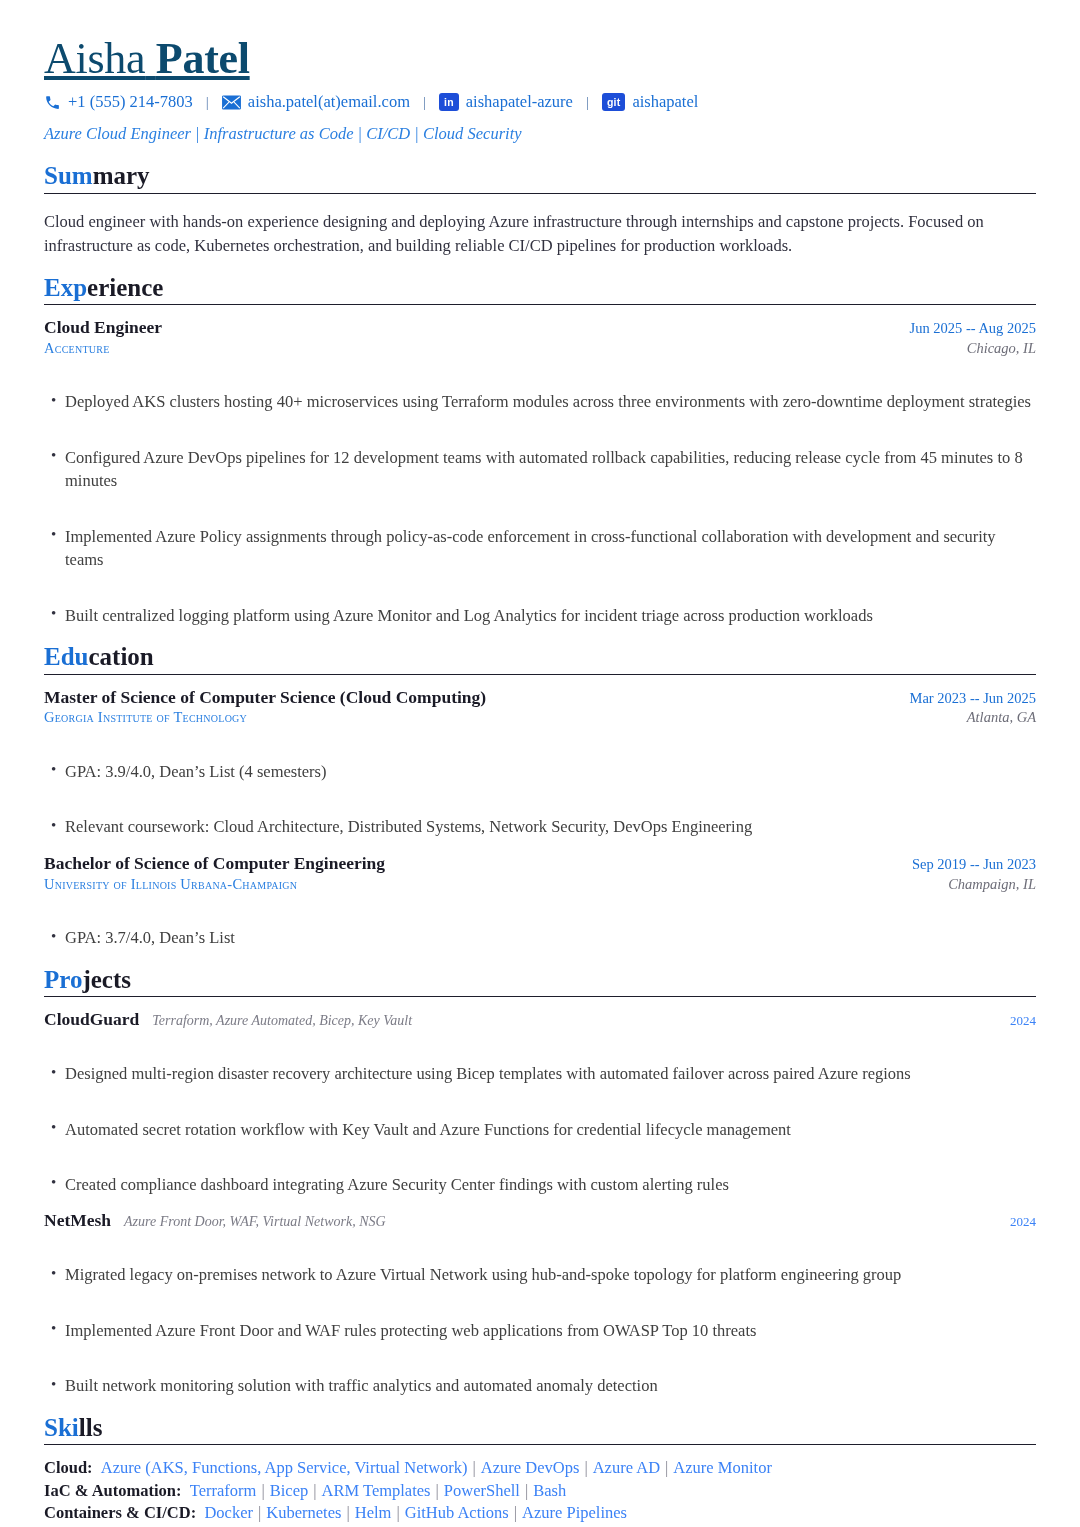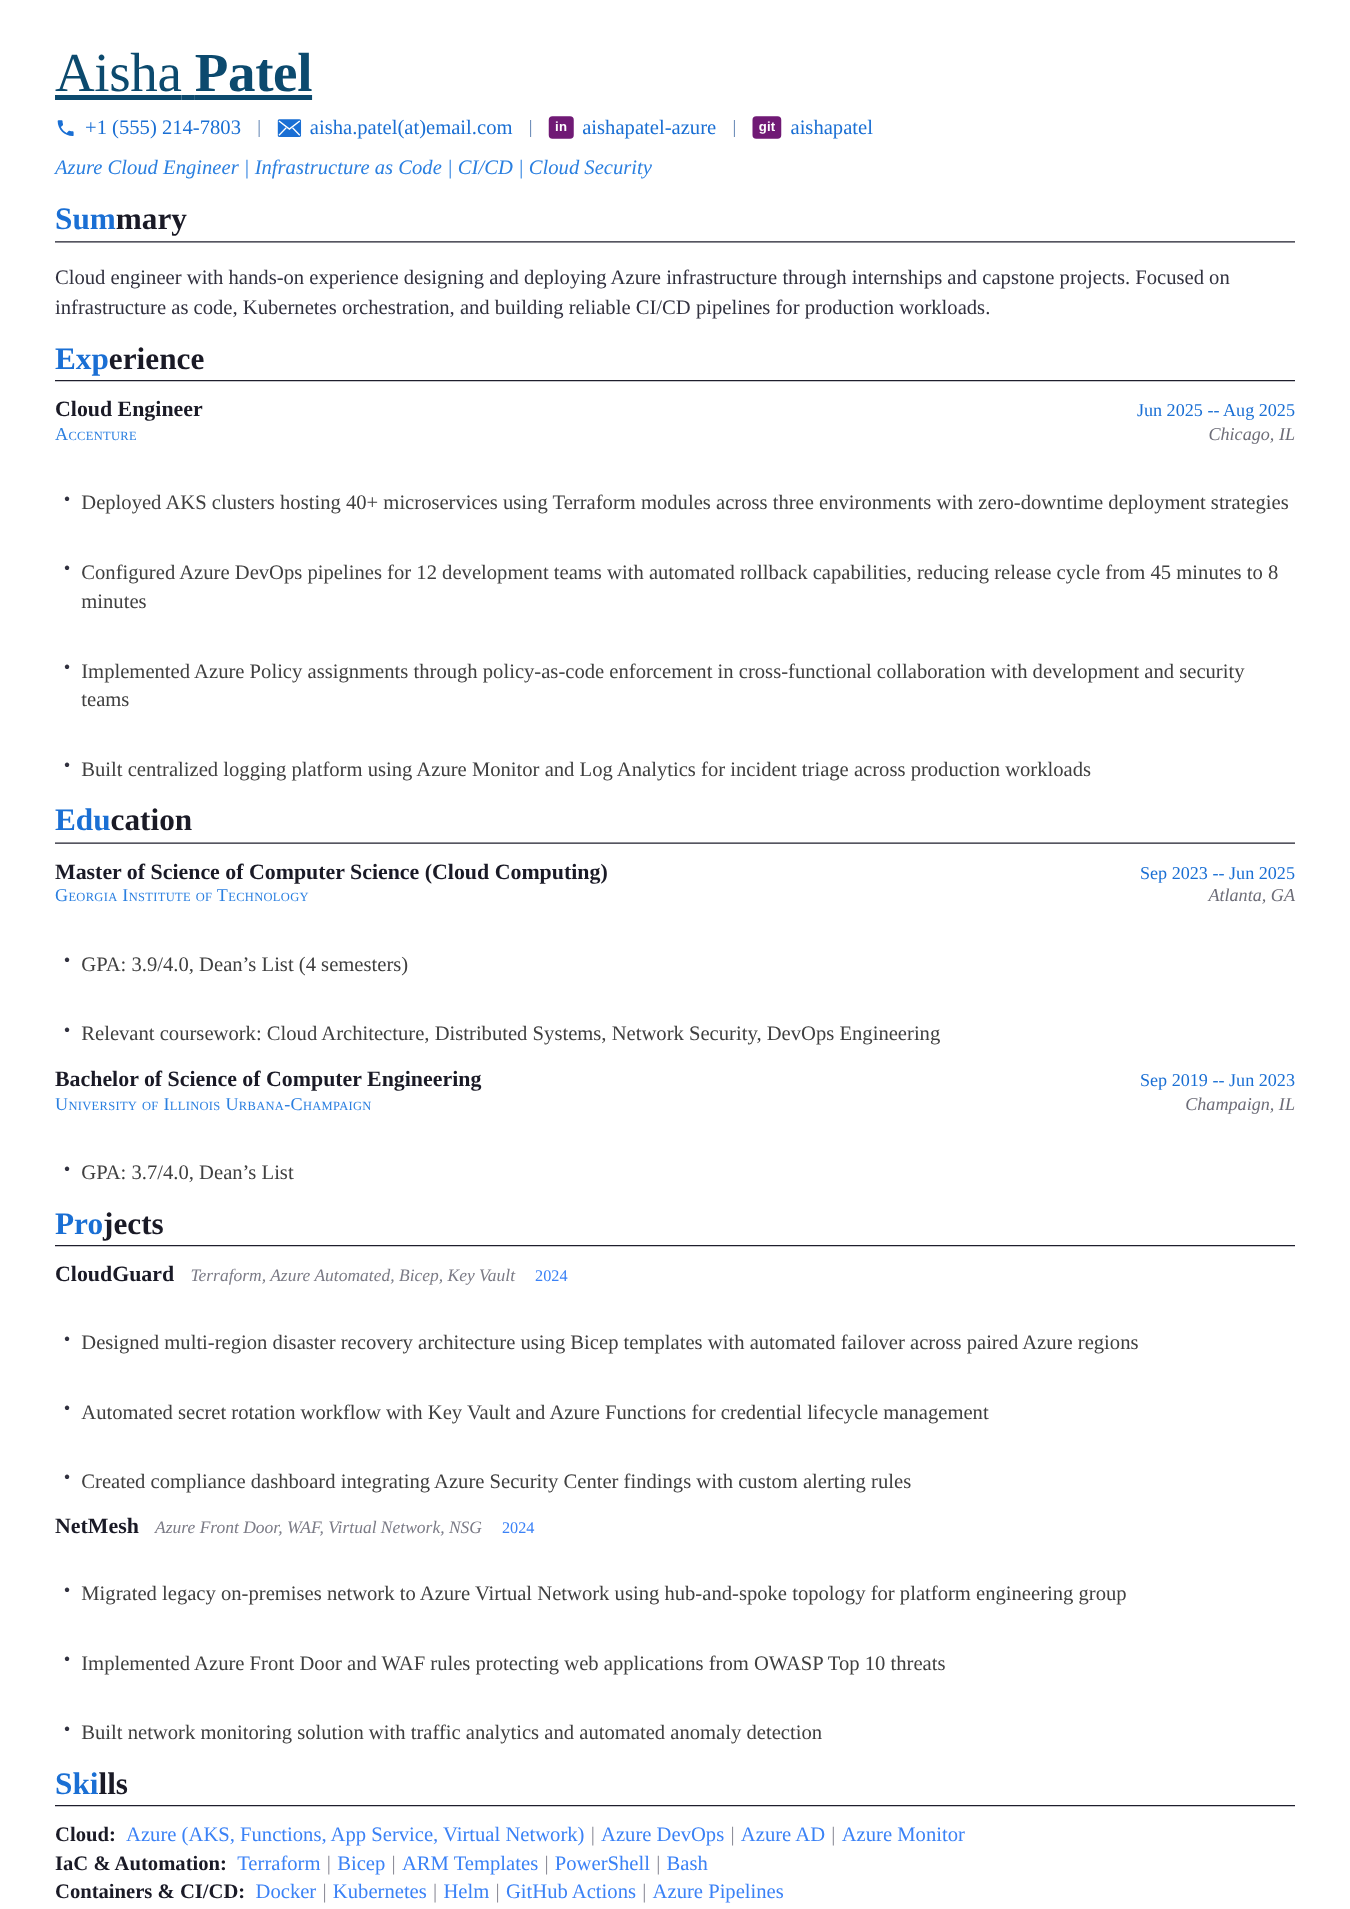--- a/index.html
+++ b/index.html
@@ -52,21 +52,21 @@
     color: #5b7fb0;
     margin: 0 13px;
     font-size: 15px;
   }
   .ico { display: inline-flex; align-items: center; }
   .ico svg { display: block; }
   .badge {
     display: inline-flex;
     align-items: center;
     justify-content: center;
-    background: #701a75;
+    background: #1d4ed8;
     color: #ffffff;
     border-radius: 3px;
     font-family: "Liberation Sans", sans-serif;
     font-weight: 700;
     font-size: 10.5px;
     line-height: 1;
     padding: 3.5px 5px 4px 5px;
     letter-spacing: 0.2px;
   }
 
@@ -156,20 +156,21 @@
     position: absolute;
     left: 7px;
     top: -0.5px;
     color: #31313f;
     font-size: 15px;
   }
 
   
   .proj-head {
     display: flex;
+    justify-content: space-between;
     align-items: baseline;
     gap: 16px;
   }
   .proj-left {
     display: flex;
     align-items: baseline;
     gap: 13px;
     flex-wrap: wrap;
   }
   .proj-name {
@@ -283,21 +284,21 @@
     </div>
   </section>
 
   <section class="section">
     <h2 class="section-title"><span class="accent">Edu</span><span>cation</span></h2>
     <hr class="rule">
 
     <div class="entry">
       <div class="entry-row">
         <div class="entry-title">Master of Science of Computer Science (Cloud Computing)</div>
-        <div class="entry-date">Sep 2023 -- Jun 2025</div>
+        <div class="entry-date">Mar 2023 -- Jun 2025</div>
       </div>
       <div class="entry-row">
         <div class="entry-org">Georgia Institute of Technology</div>
         <div class="entry-loc">Atlanta, GA</div>
       </div>
       <ul class="bullets">
         <li>GPA: 3.9/4.0, Dean’s List (4 semesters)</li>
         <li>Relevant coursework: Cloud Architecture, Distributed Systems, Network Security, DevOps Engineering</li>
       </ul>
     </div>

